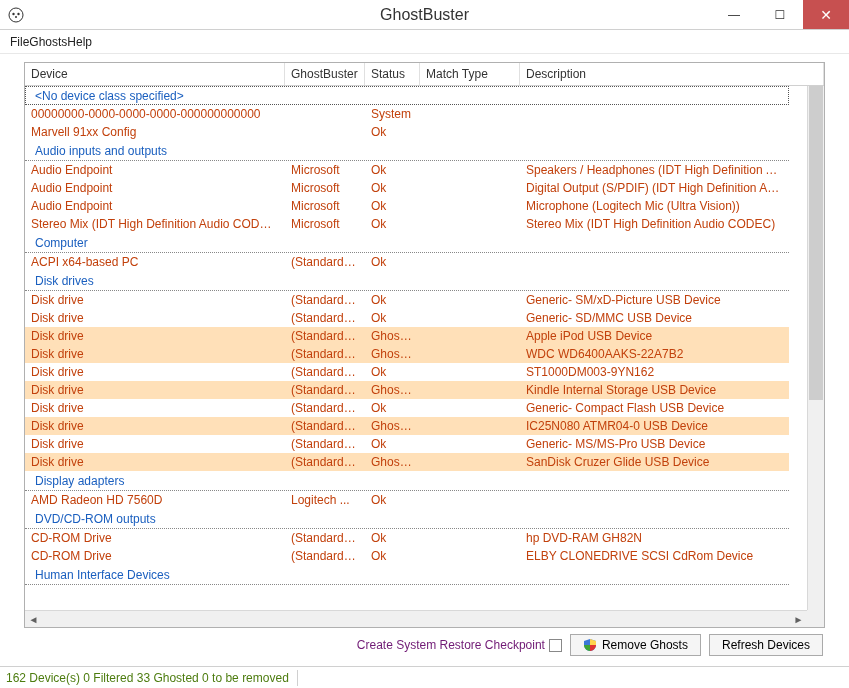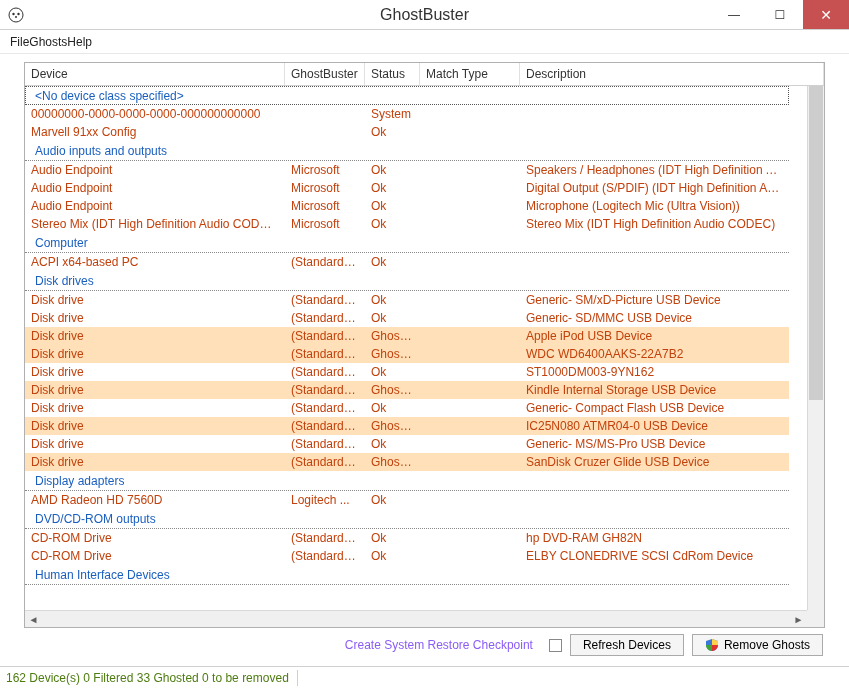--- a/index.html
+++ b/index.html
@@ -28,21 +28,21 @@
 .hscroll .arrow { width: 17px; text-align: center; color: #606060; font-size: 10px; }
 .hscroll .track { flex: 1; }
 .scroll-corner { position: absolute; right: 0; bottom: 0; width: 17px; height: 17px; background: #f0f0f0; }
 .rows { margin-right: 35px; }
 .group-row { color: #1a5fbf; font-size: 12px; padding: 3px 6px 2px 10px; border-bottom: 1px dotted #888; }
 .group-row.sel { border: 1px dotted #555; background: #fff; margin: 0; padding: 2px 5px 1px 9px; }
 .row { display: flex; font-size: 12px; color: #c2410c; }
 .row.ghosted { background: #ffe0b8; }
 .row .cell { padding: 2px 6px; overflow: hidden; white-space: nowrap; text-overflow: ellipsis; }
 .bottom-bar { display: flex; justify-content: flex-end; align-items: center; gap: 8px; padding: 6px 2px 2px 2px; }
-.checkbox-label { font-size: 12px; color: #8b5cf6; display: flex; align-items: center; gap: 16px; }
+.checkbox-label { font-size: 12px; color: #701a75; display: flex; align-items: center; gap: 4px; }
 .checkbox-box { width: 13px; height: 13px; border: 1px solid #888; background: #fff; display: inline-block; }
 .btn { border: 1px solid #aaa; background: #f5f5f5; padding: 3px 12px; font-size: 12px; display: flex; align-items: center; gap: 5px; cursor: default; }
 .btn .shield { width: 14px; height: 14px; }
 .statusbar { height: 22px; border-top: 1px solid #d0d0d0; display: flex; align-items: center; padding: 0 6px; font-size: 12px; color: #4d7c0f; }
 .status-sep { border-right: 1px solid #d0d0d0; height: 16px; margin-left: 8px; }
 </style>
 </head>
 <body>
 
 <div class="titlebar">
@@ -236,30 +236,30 @@
       <div class="scroll-corner"></div>
     </div>
   </div>
 
   <div class="bottom-bar">
     <label class="checkbox-label">
       <span>Create System Restore Checkpoint</span>
       <span class="checkbox-box"></span>
     </label>
     <div class="btn">
-        <span>Refresh Devices</span>
-      </div>
-    <div class="btn">
       <svg class="shield" viewBox="0 0 14 14">
           <path d="M7 1 L13 3 V7 C13 10 10 13 7 13 C4 13 1 10 1 7 V3 Z" fill="#3b78d8"></path>
           <path d="M7 1 L13 3 V7 L7 7 Z" fill="#ffd24c"></path>
           <path d="M7 7 L13 7 C13 10 10 13 7 13 Z" fill="#e03030"></path>
           <path d="M1 7 L7 7 L7 13 C4 13 1 10 1 7 Z" fill="#3fa535"></path>
         </svg>
       <span>Remove Ghosts</span>
     </div>
+    <div class="btn">
+        <span>Refresh Devices</span>
+      </div>
   </div>
 </div>
 
 <div class="statusbar">
   <span>162 Device(s)  0 Filtered  33 Ghosted  0 to be removed</span>
   <span class="status-sep"></span>
 </div>
 
 </body></html>

